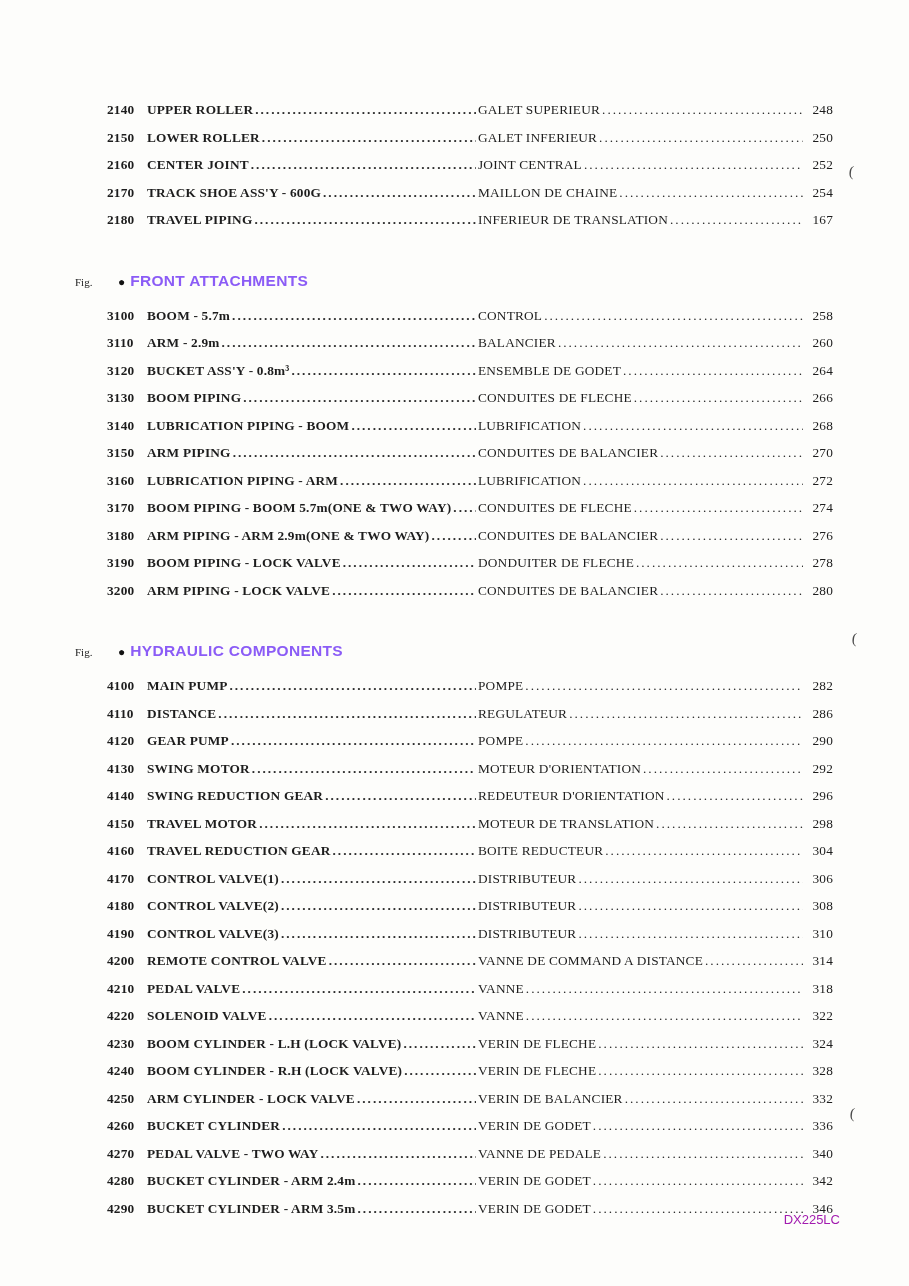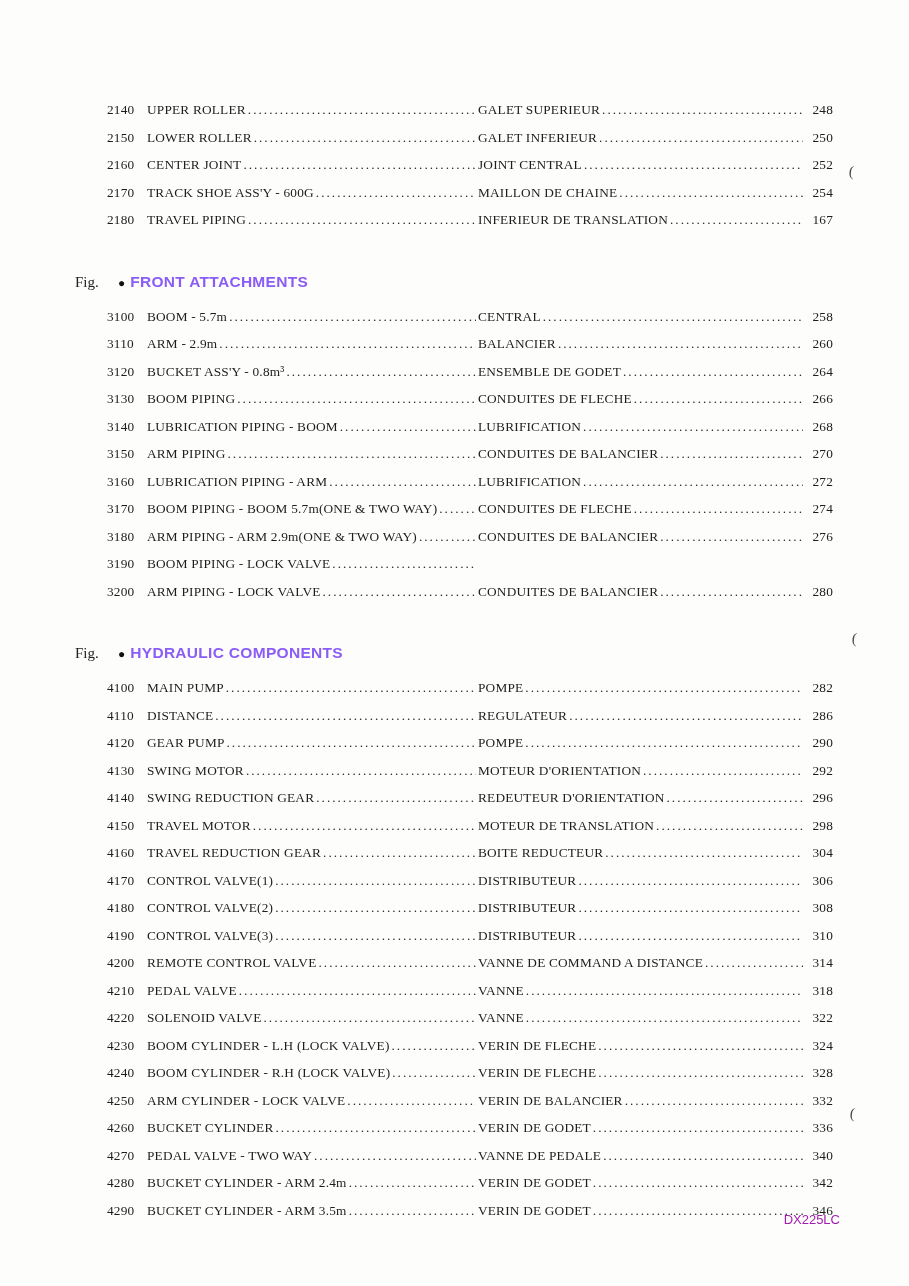--- a/index.html
+++ b/index.html
@@ -22,21 +22,21 @@
   .toc-section { display: block; }
   .sec-heading {
     display: flex;
     align-items: baseline;
     margin: 24px 0 10px 0;
     line-height: 20px;
   }
   .fig-label {
     width: 43px;
     flex: none;
-    font-size: 15px;
+    font-size: 11px;
     color: #222;
     margin-top: 14px;
   }
   .bullet {
     font-size: 12px;
     margin-right: 5px;
     color: #111;
   }
   .heading-text {
     font-family: "Liberation Sans", sans-serif;
@@ -54,20 +54,21 @@
     font-size: 13.3px;
     letter-spacing: 0.2px;
     white-space: nowrap;
   }
   .left {
     display: flex;
     align-items: flex-start;
     width: 371px;
     flex: none;
     overflow: hidden;
+    font-weight: bold;
   }
   .right {
     display: flex;
     align-items: baseline;
     flex: 1 1 auto;
     overflow: hidden;
   }
   .num { width: 40px; flex: none; }
   .en, .fr { flex: none; white-space: nowrap; }
   .leader {
@@ -178,21 +179,21 @@
           <span class="bullet">●</span>
           <span class="heading-text">FRONT ATTACHMENTS</span>
         </div>
         <div class="row">
           <span class="left">
             <span class="num">3100</span>
             <span class="en">BOOM - 5.7m</span>
             <span class="leader"></span>
           </span>
           <span class="right">
-            <span class="fr">CENTRAL</span>
+            <span class="fr">CONTROL</span>
             <span class="leader"></span>
             <span class="pg">258</span>
           </span>
         </div>
         <div class="row">
           <span class="left">
             <span class="num">3110</span>
             <span class="en">ARM - 2.9m</span>
             <span class="leader"></span>
           </span>
@@ -284,20 +285,25 @@
             <span class="fr">CONDUITES DE BALANCIER</span>
             <span class="leader"></span>
             <span class="pg">276</span>
           </span>
         </div>
         <div class="row">
           <span class="left">
             <span class="num">3190</span>
             <span class="en">BOOM PIPING - LOCK VALVE</span>
             <span class="leader"></span>
+          </span>
+          <span class="right">
+            <span class="fr">DONDUITER DE FLECHE</span>
+            <span class="leader"></span>
+            <span class="pg">278</span>
           </span>
         </div>
         <div class="row">
           <span class="left">
             <span class="num">3200</span>
             <span class="en">ARM PIPING - LOCK VALVE</span>
             <span class="leader"></span>
           </span>
           <span class="right">
             <span class="fr">CONDUITES DE BALANCIER</span>

